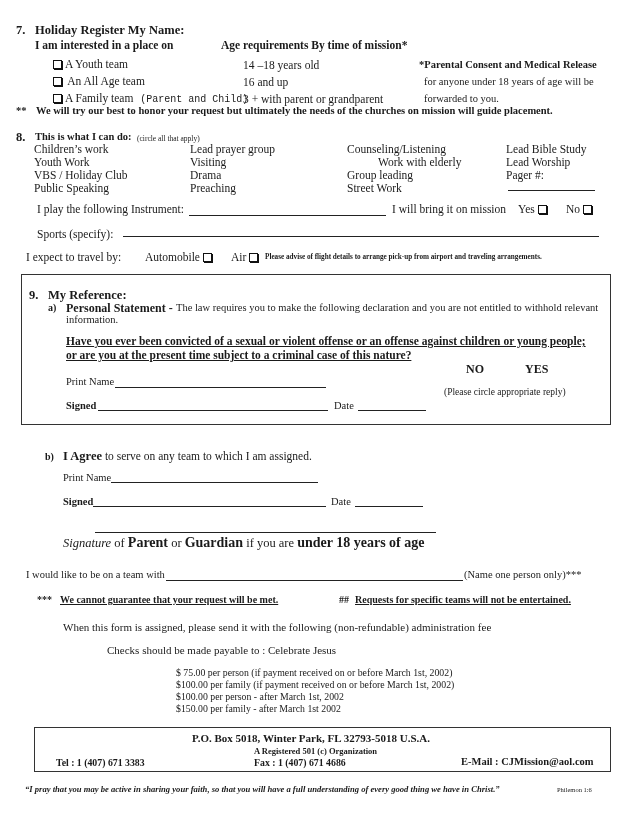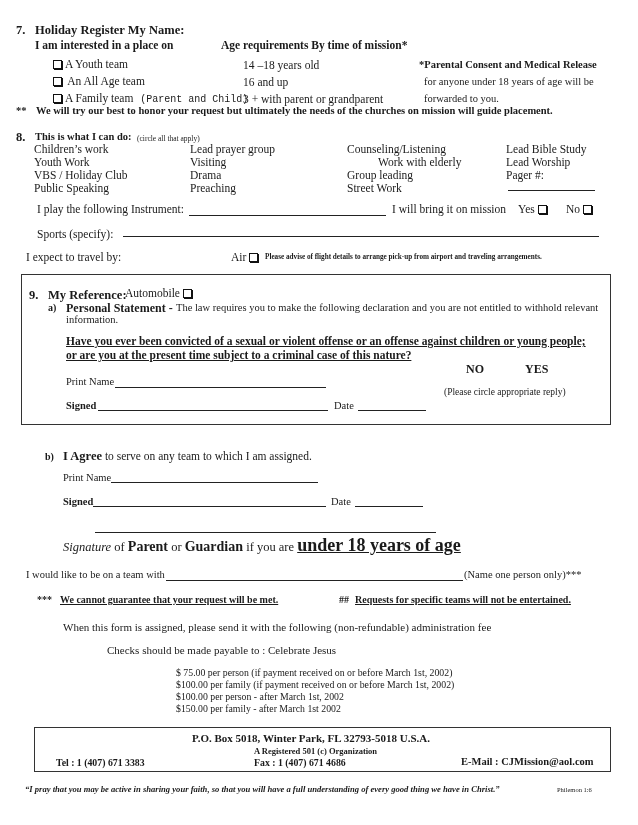--- a/index.html
+++ b/index.html
@@ -77,21 +77,21 @@
   <span class="abs" style="left:37px;top:203px;">I play the following Instrument:</span>
   <div class="line" style="left:189px;top:215px;width:197px;"></div>
   <span class="abs" style="left:392px;top:203px;">I will bring it on mission</span>
   <span class="abs" style="left:518px;top:203px;"><span>Yes</span> <span class="cb"></span></span>
   <span class="abs" style="left:566px;top:203px;"><span>No</span> <span class="cb"></span></span>
 
   <span class="abs" style="left:37px;top:228px;">Sports (specify):</span>
   <div class="line" style="left:123px;top:236px;width:476px;"></div>
 
   <span class="abs" style="left:26px;top:251px;">I expect to travel by:</span>
-  <span class="abs" style="left:125px;top:251px;margin-top:36px;"><span>Automobile</span> <span class="cb"></span></span>
+  <span class="abs" style="left:145px;top:251px;"><span>Automobile</span> <span class="cb"></span></span>
   <span class="abs" style="left:231px;top:251px;"><span>Air</span> <span class="cb"></span></span>
   <span class="abs b" style="left:265px;top:253px;font-size:7.2px;">Please advise of flight details to arrange pick-up from airport and traveling arrangements.</span>
 </div>
 
 <div class="box" style="left:21px;top:274px;width:590px;height:151px;"></div>
 <div>
   <span class="abs h" style="left:29px;top:288px;">9.</span>
   <span class="abs h" style="left:48px;top:288px;">My Reference:</span>
   <span class="abs b" style="left:48px;top:302px;font-size:10px;">a)</span>
   <span class="abs b" style="left:66px;top:301px;font-size:12px;">Personal Statement -</span>
@@ -125,21 +125,21 @@
   <div class="line" style="left:355px;top:506px;width:68px;"></div>
 
   <div class="line" style="left:95px;top:532px;width:341px;"></div>
   <span class="abs" style="left:63px;top:535px;font-size:12.5px;">
     <span class="i">Signature</span>
     <span>of</span>
     <span class="b" style="font-size:14px;">Parent</span>
     <span>or</span>
     <span class="b" style="font-size:14px;">Guardian</span>
     <span>if you are</span>
-    <span class="b" style="font-size:18px;text-decoration:underline;">under 18 years of age</span>
+    <span class="b" style="font-size:14px;">under 18 years of age</span>
   </span>
 </div>
 
 <div>
   <span class="abs" style="left:26px;top:569px;font-size:10.5px;">I would like to be on a team with</span>
   <div class="line" style="left:166px;top:580px;width:297px;"></div>
   <span class="abs" style="left:464px;top:569px;font-size:10.5px;">(Name one person only)***</span>
 
   <span class="abs b" style="left:37px;top:594px;font-size:10px;">***</span>
   <span class="abs b u" style="left:60px;top:594px;font-size:10px;">We cannot guarantee that your request will be met.</span>

